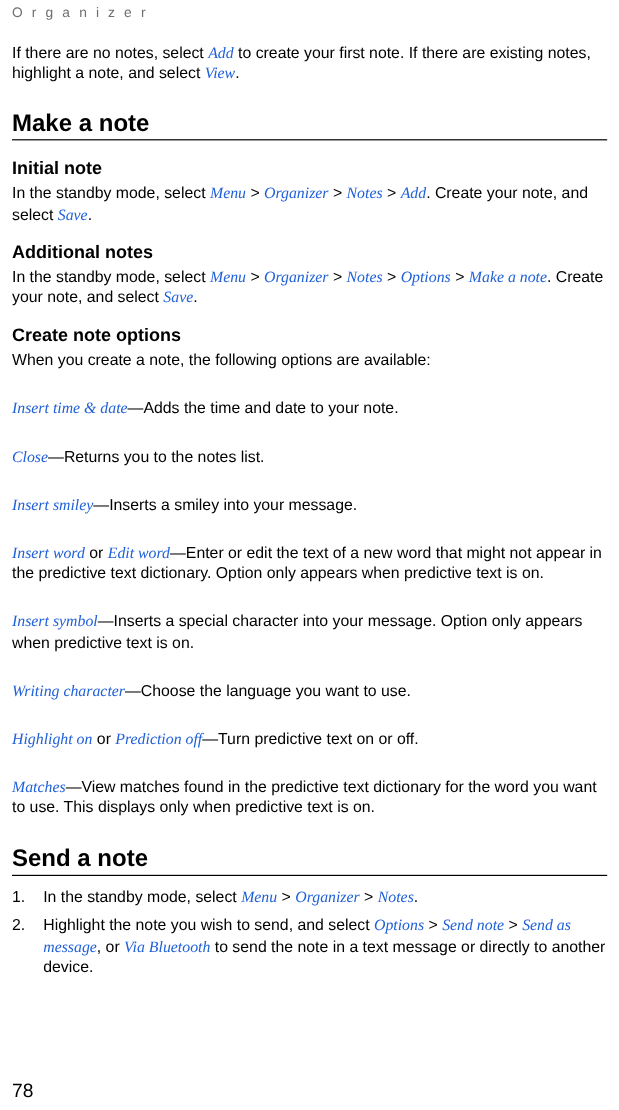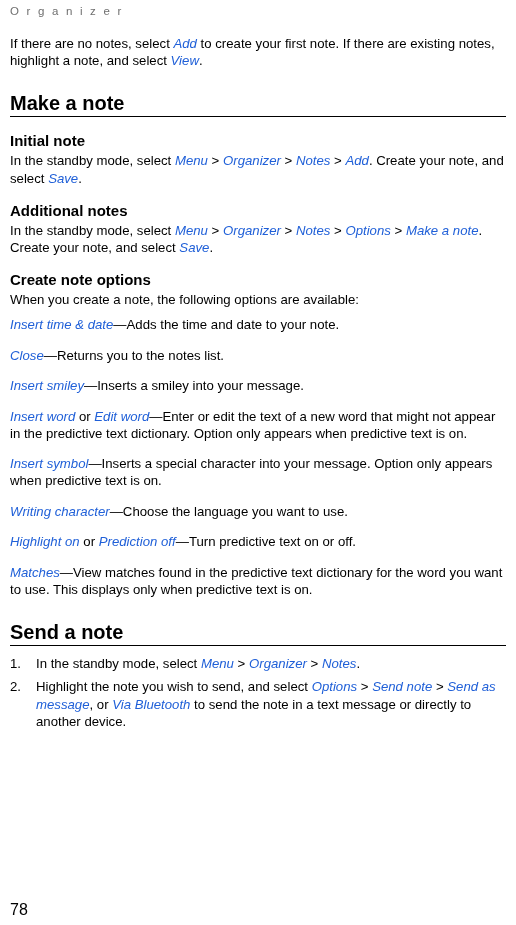--- a/index.html
+++ b/index.html
@@ -32,20 +32,21 @@
     font-family: "Liberation Sans", sans-serif;
   }
   .para {
     font-size: 13.2px;
     line-height: 17.2px;
     margin: 0;
   }
   .blue {
     color: #2060d8;
     font-style: italic;
+    font-family: Liberation Serif, serif;
   }
   .h1 {
     font-size: 20px;
     font-weight: bold;
     color: #000;
     margin: 0;
     padding-bottom: 1px;
     border-bottom: 1.6px solid #000;
     line-height: 24px;
     display: block;
@@ -60,21 +61,21 @@
     margin: 0;
     line-height: 20px;
   }
   .h2-wrap {
     margin-top: 14px;
     margin-bottom: 1px;
   }
   .opt-line {
     font-size: 13.2px;
     line-height: 17.2px;
-    margin-top: 8px;
+    margin-top: 23px;
   }
   .first-para {
     margin-top: 18px;
   }
   ol.steps {
     margin: 9px 0 0 0;
     padding: 0;
     list-style: none;
   }
   ol.steps li {

